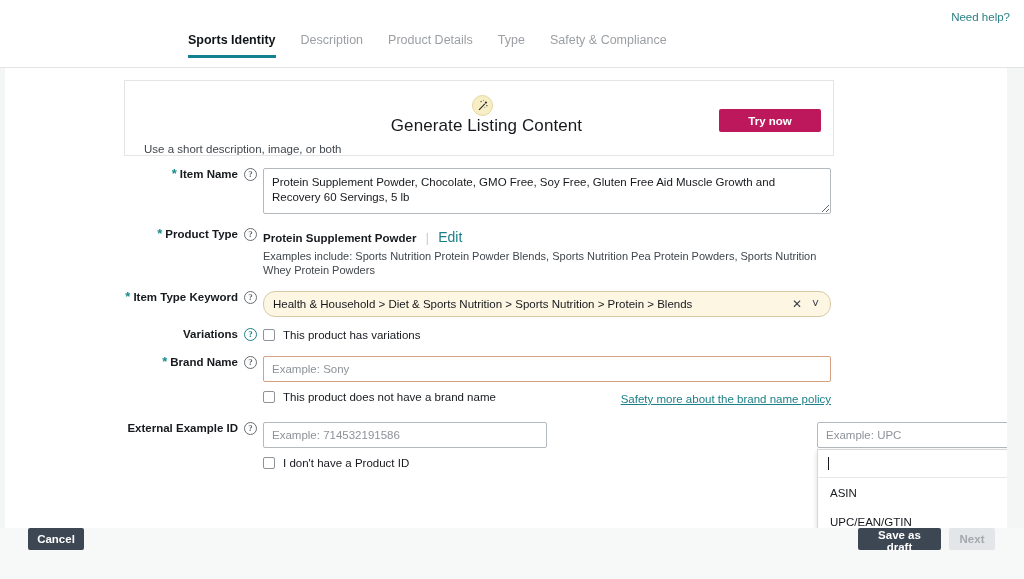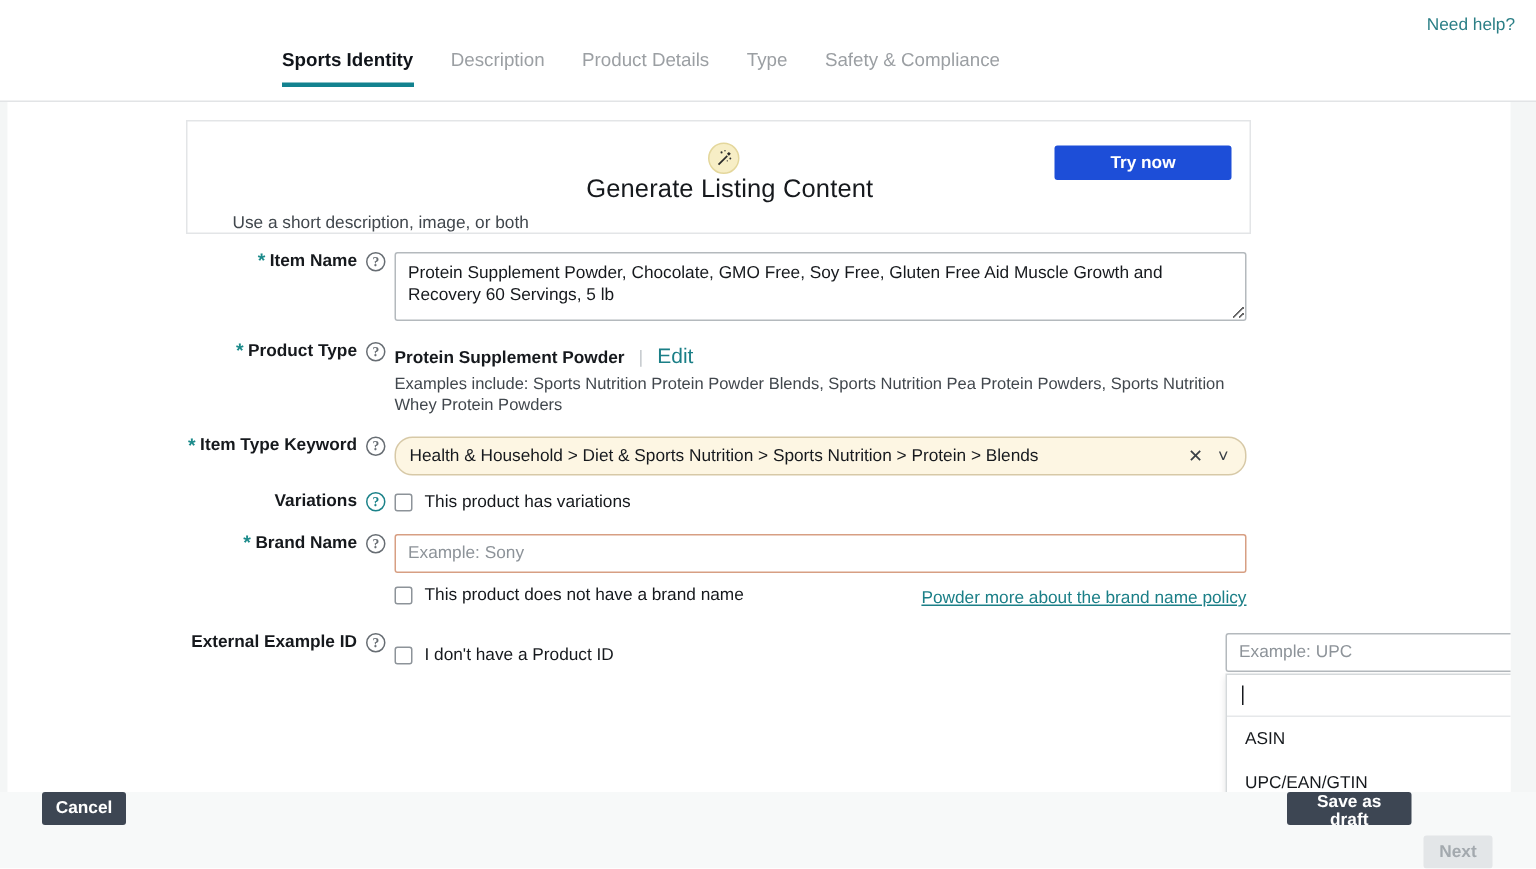--- a/index.html
+++ b/index.html
@@ -78,26 +78,26 @@
     background:#f7eec6; border:1px solid #e4d79c;
     display:flex; align-items:center; justify-content:center;
     margin-right:8px; flex:0 0 auto;
   }
   .wand-badge svg{ display:block; }
   .gen-title{
     font-size:17px; color:#16191d; font-weight:normal;
     letter-spacing:.1px;
   }
   .gen-sub{
-    margin:7px 0 0 30px; font-size:11.5px; color:#41474d;
+    margin:7px 0 0 19px; font-size:11.5px; color:#41474d;
   }
   .try-now{
-    position:absolute; right:12px; top:16px;
-    width:118px; height:23px;
-    background:#1d4ed8; color:#fff;
+    position:absolute; right:12px; top:28px;
+    width:102px; height:23px;
+    background:#be185d; color:#fff;
     border:none; border-radius:2px;
     font-family:"Liberation Sans", sans-serif;
     font-size:11.5px; font-weight:bold;
     cursor:pointer;
   }
 
   
   .form{ position:absolute; left:0; top:100px; right:0; }
   .row{ display:flex; position:relative; margin-bottom:0; }
   .lbl{
@@ -213,21 +213,21 @@
     margin-left:28px; width:56px; height:22px;
     background:#3d4653; color:#fff;
   }
   .btn-save{
     margin-left:auto; width:83px; height:22px;
     background:#3d4653; color:#fff;
   }
   .btn-next{
     margin-left:8px; margin-right:29px;
     width:46px; height:22px;
-    background:#e3e6e8; color:#a3a9ae; cursor:default;margin-top:29px;
+    background:#e3e6e8; color:#a3a9ae; cursor:default;
   }
 </style>
 </head>
 <body>
 
 <div class="topbar">
   <a class="need-help">Need help?</a>
 </div>
 
 <div class="tabs">
@@ -327,30 +327,31 @@
       </div>
     </div>
 
     <div class="row" style="margin-bottom:19px;">
       <div class="lbl"></div>
       <div class="field" style="position:relative;width:568px;flex:0 0 568px;">
         <div class="chk-line">
           <span class="chkbox"></span>
           <span class="chk-text">This product does not have a brand name</span>
         </div>
-        <a class="policy-link" style="top:2px;">Powder more about the brand name policy</a>
+        <a class="policy-link" style="top:2px;">Safety more about the brand name policy</a>
       </div>
     </div>
 
     <div class="row">
       <div class="lbl">
         <span>External Example ID</span>
         <span class="qmark">?</span>
       </div>
       <div class="field" style="position:relative;">
+        <input class="txt epid" type="text" placeholder="Example: 714532191586" style="">
 
         <div class="chk-line" style="margin-top:9px;">
           <span class="chkbox"></span>
           <span class="chk-text">I don't have a Product ID</span>
         </div>
 
         
         <div class="dd-wrap">
           <div class="dd-head">
             <span class="ph">Example: UPC</span>

